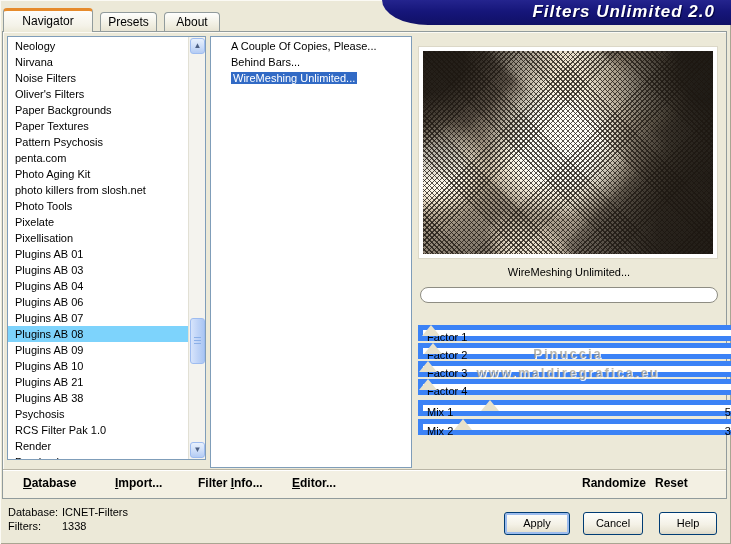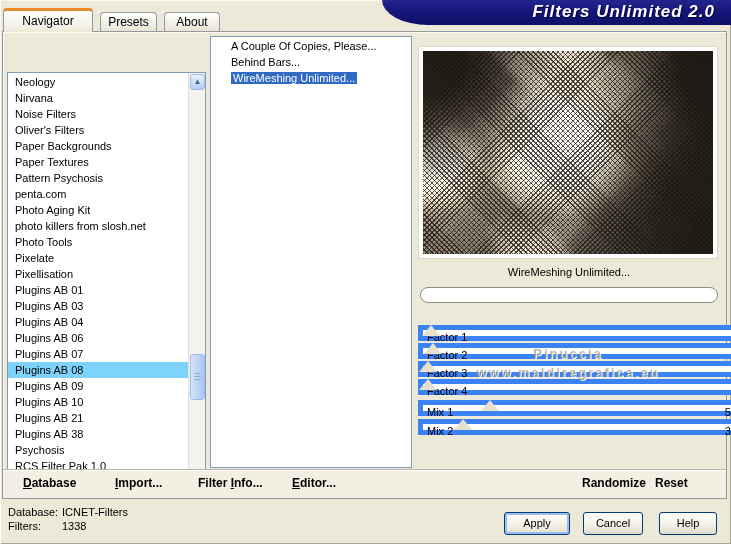--- a/index.html
+++ b/index.html
@@ -27,21 +27,21 @@
   #tab-presets { left:100px; width:57px; }
   #tab-about   { left:164px; width:56px; }
 
   
   .page { position:absolute; left:2px; top:31px; width:725px; height:468px;
           border:1px solid #919b9c; background:#ece9d8;
           box-shadow: inset 1px 1px 0 #fbfaf4; }
 
   
   .listbox { position:absolute; background:#fff; border:1px solid #7f9db9; overflow:hidden; }
-  #category-list { left:4px; top:4px; width:199px; height:424px;margin-top:36px; }
+  #category-list { left:4px; top:4px; width:199px; height:424px; }
   #filter-list   { left:207px; top:4px; width:202px; height:432px; }
   .list-item { height:16px; line-height:16px; padding-left:7px; white-space:nowrap; cursor:default; }
   .list-item.sel-soft { background:#7dd3fc; }
   #filter-list .list-item { padding-left:20px; }
   .sel-blue span { background:#316ac5; color:#fff; padding:0 2px; }
   .list-inner { position:absolute; left:0; top:1px; right:17px; bottom:0; }
 
   
   .scrollbar { position:absolute; top:0; right:0; width:17px; bottom:0;
                background:#f4f3ee; border-left:1px solid #e2e0d4; }

